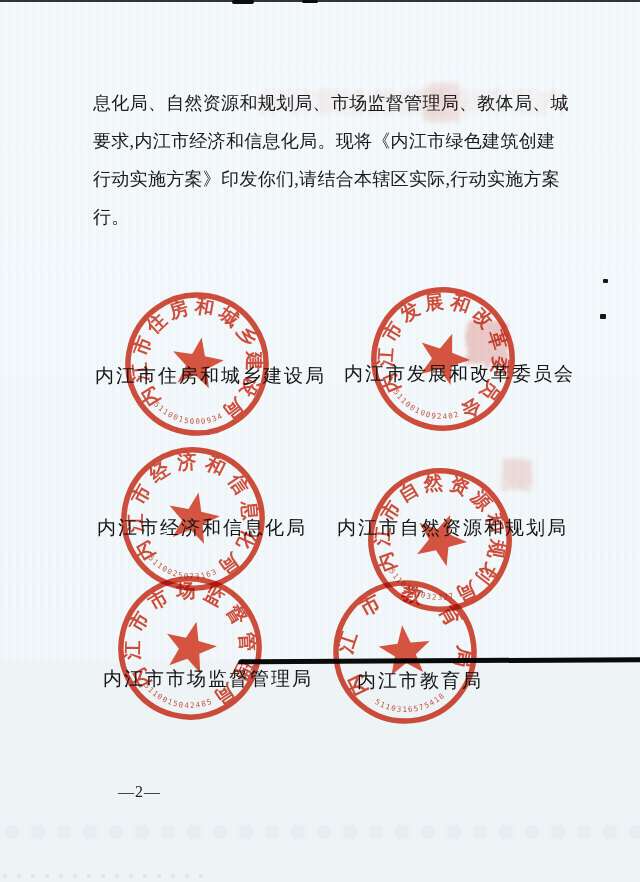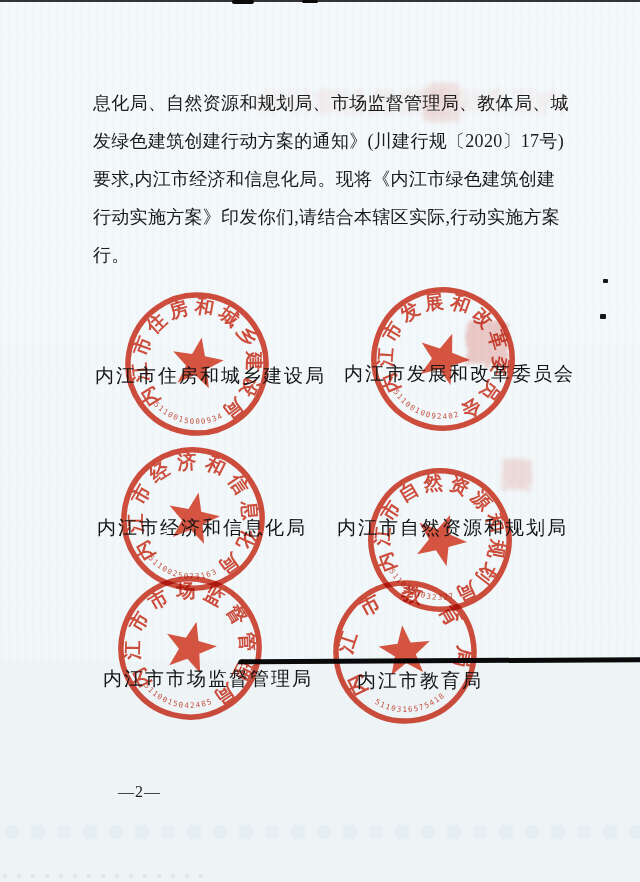--- a/index.html
+++ b/index.html
@@ -93,21 +93,20 @@
   <div class="scallop"></div>
   <div class="dotstrip"></div>
 
   <div class="ghost g-top">内江市人民政府办公室</div>
   <div class="ghost g-mid">市管理行政执法局</div>
   <div class="ghost g-low">机关事务管理</div>
   <div class="ghost g-under">内江市绿色建筑创建行动</div>
 
   <div class="doc-text">
     <div class="line">息化局、自然资源和规划局、市场监督管理局、教体局、城</div>
-    <div class="line">发绿色建筑创建行动方案的通知》(川建行规〔2020〕17号)</div>
     <div class="line">要求,内江市经济和信息化局。现将《内江市绿色建筑创建</div>
     <div class="line">行动实施方案》印发你们,请结合本辖区实际,行动实施方案</div>
     <div class="line">行。</div>
   </div>
 
   <div class="seal p1">
     <svg viewBox="0 0 150 150">
       <defs>
         <path id="ring1" d="M 49.5 119.2 A 51 51 0 1 1 100.5 119.2"></path>
         <path id="ser1" d="M 23.9 104.5 A 58 58 0 0 0 126.1 104.5"></path>

